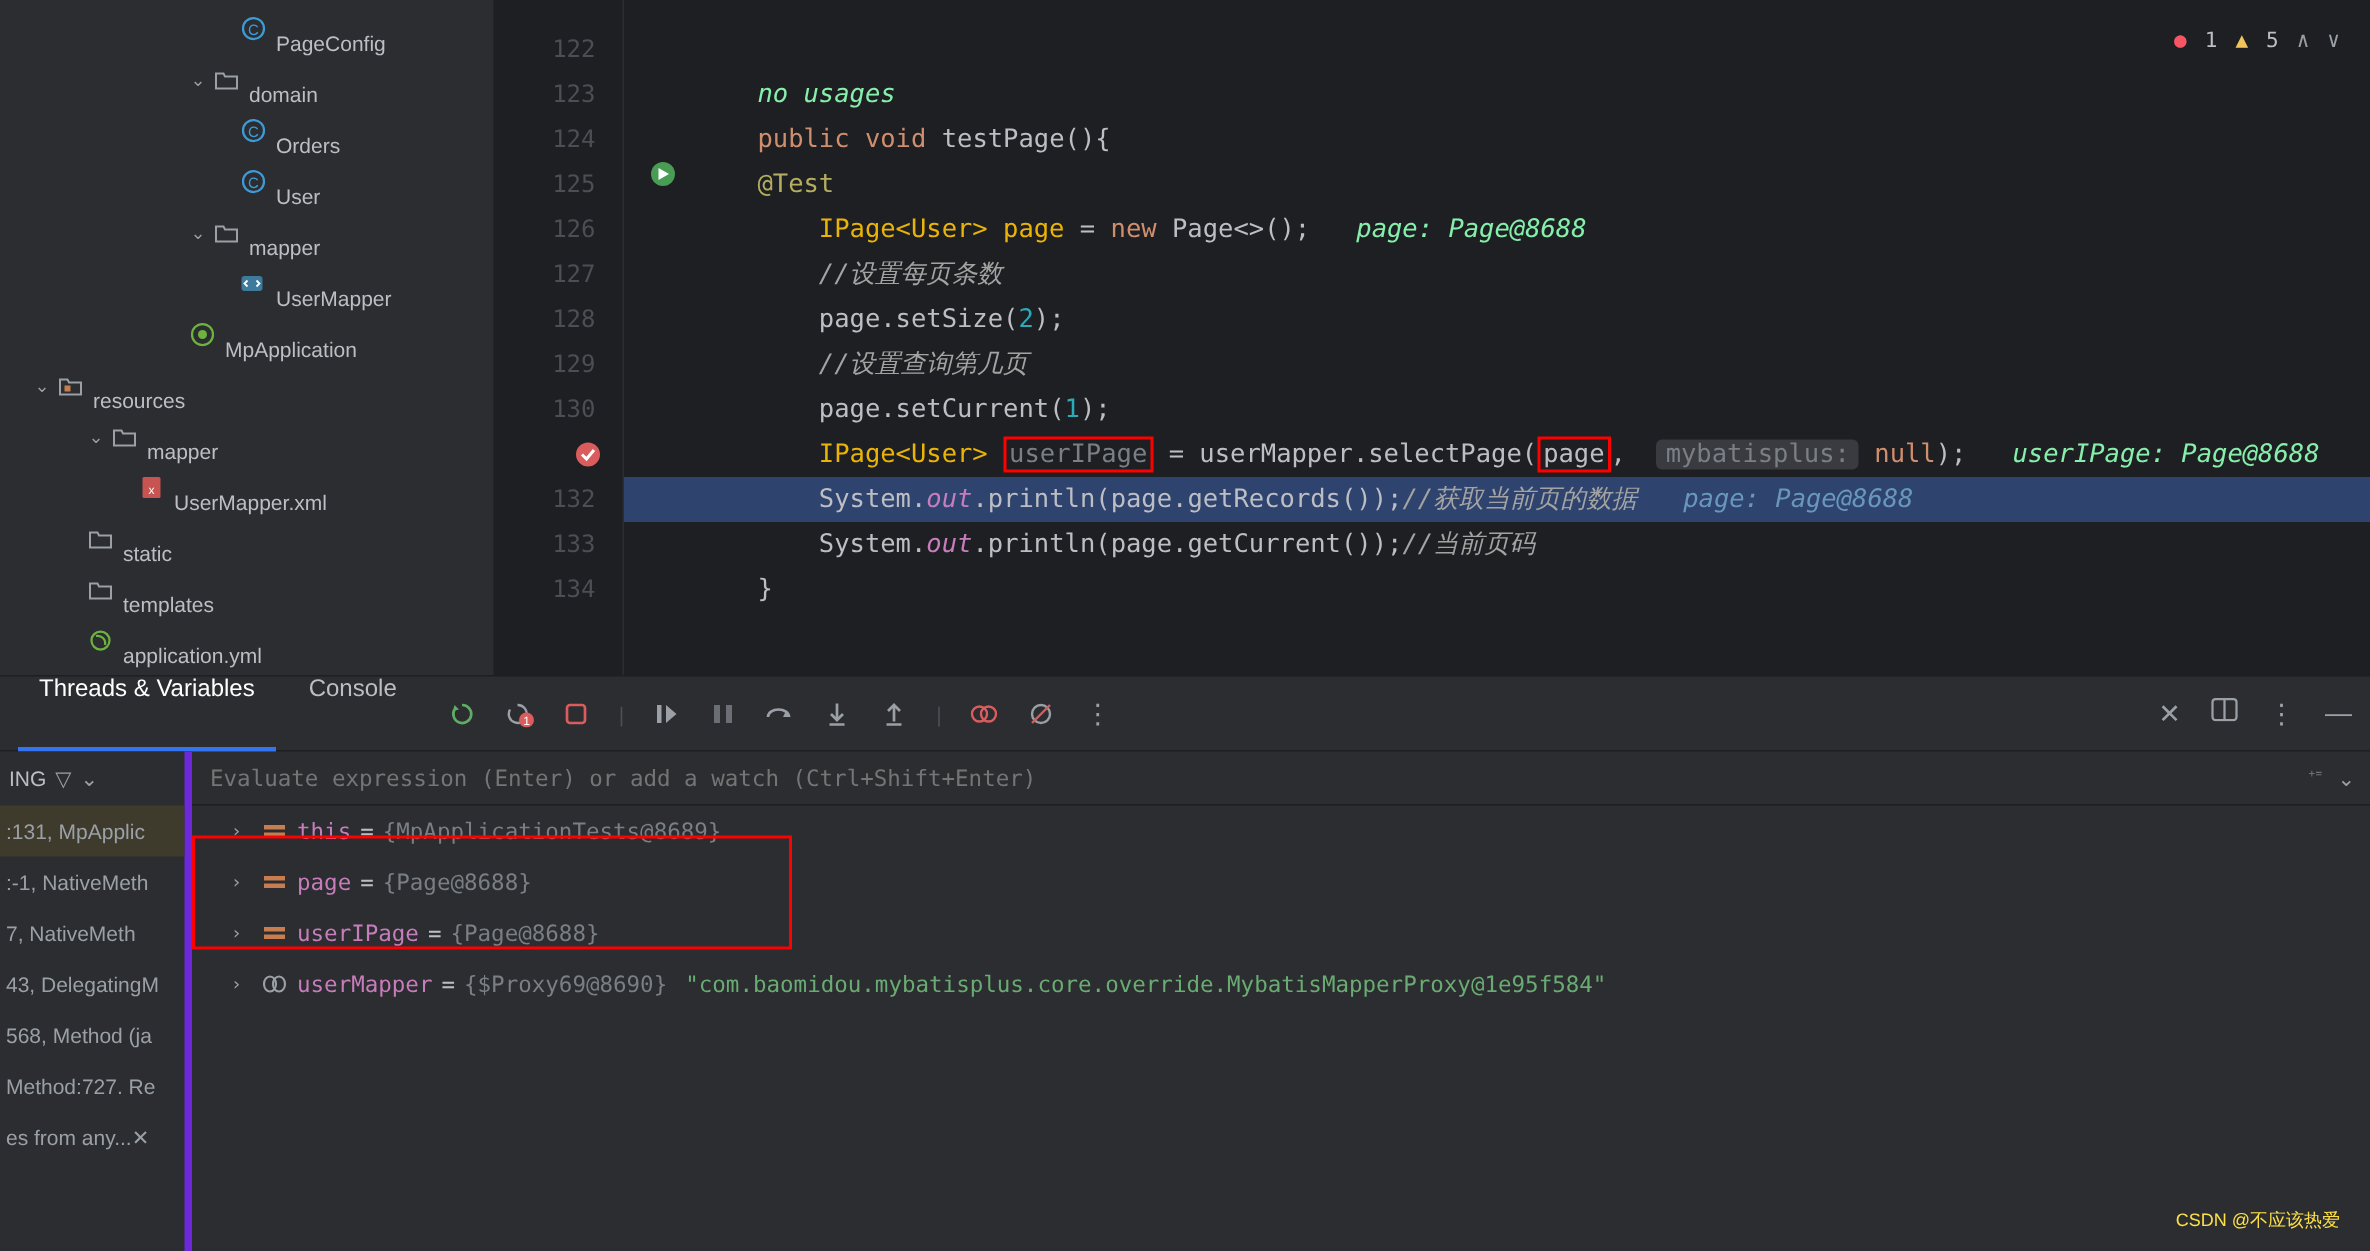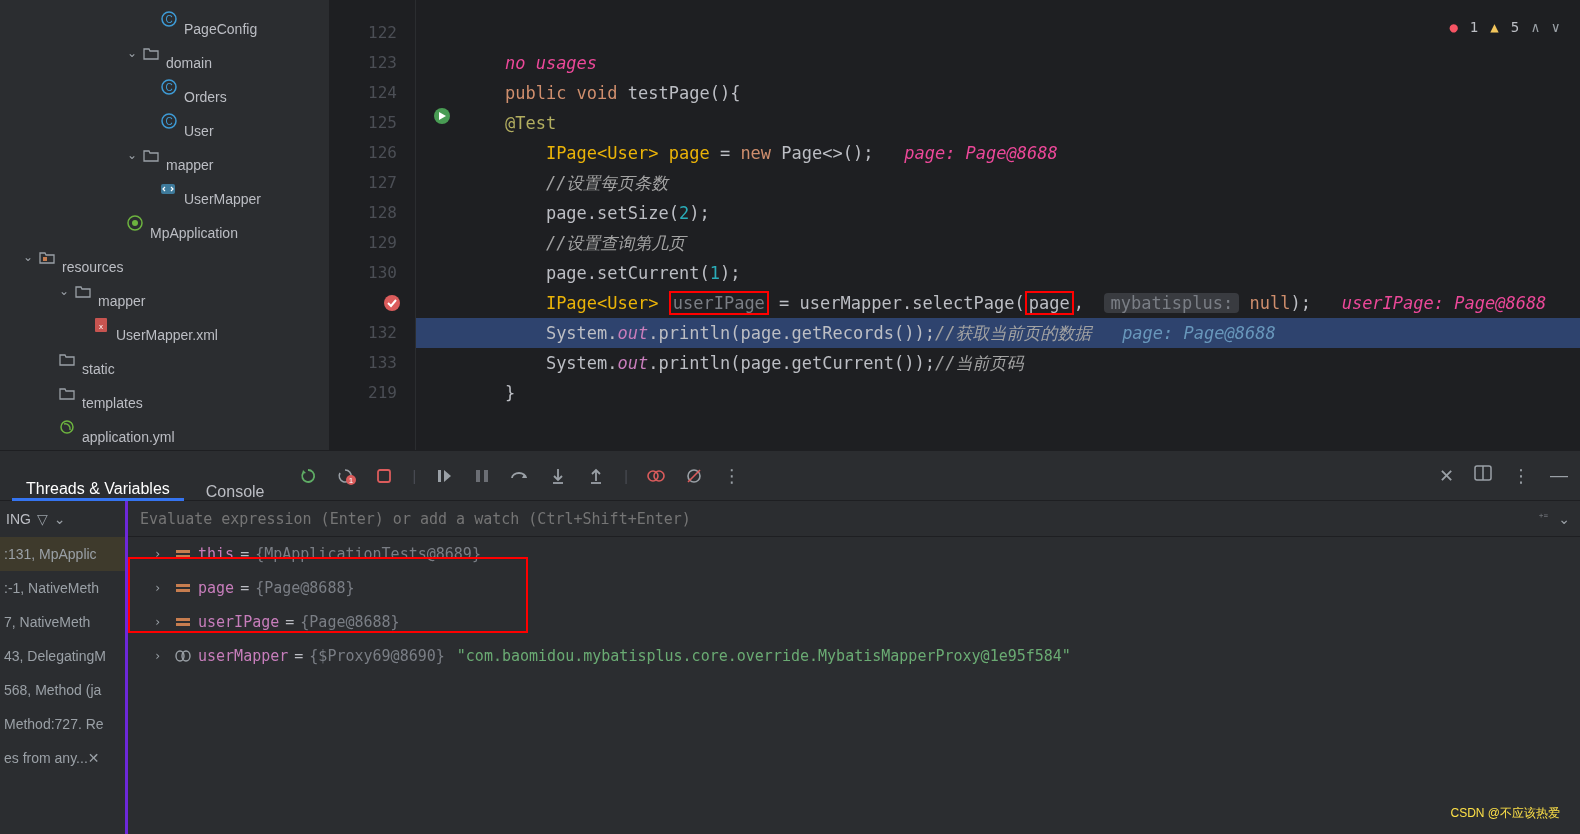--- a/index.html
+++ b/index.html
@@ -23,44 +23,44 @@
 .ind1 { padding-left: 20px; } .ind2 { padding-left: 56px; } .ind3 { padding-left: 90px; } .ind4 { padding-left: 124px; } .ind5 { padding-left: 158px; }
 
 .editor { flex: 1; display: flex; position: relative; background: #1e1f22; margin-left: 16px; }
 .gutter { width: 70px; text-align: right; color: #4b4e55; padding-right: 18px; font-family: "Consolas","Menlo",monospace; font-size: 16px; line-height: 30px; padding-top: 18px; border-right: 1px solid #2b2d30; position: relative;}
 .gutter .gl { height: 30px; }
 .code { flex: 1; font-family: "Consolas","Menlo",monospace; font-size: 17px; line-height: 30px; padding-top: 18px; position: relative; overflow: hidden;}
 .cline { height: 30px; white-space: pre; padding-left: 48px; }
 .kw { color: #cf8e6d; }
 .an { color: #b3ae60; }
 .str-comment { color: #a3a3a3; font-style: italic; }
-.hint { color: #ec4899; font-style: italic; }
+.hint { color: #86efac; font-style: italic; }
 .hint-box { background: #393b40; border-radius: 4px; padding: 0 6px; color:#7a7e85; font-style: normal;}
 .type { color: #eab308; }
 .num { color: #2aacb8; }
 .field { color: #c77dbb; font-style: italic;}
 .ident { color: #bcbec4; }
 .underline { text-decoration: underline; text-decoration-color: #548af7;}
 .cline.sel { background: #2e436e; }
 .redbox { border: 2px solid #ff0000; padding: 0 2px;}
 .status { position: absolute; top: 12px; right: 20px; display: flex; align-items: center; gap: 12px; font-size: 14px; color: #bcbec4; }
 .status .err { color: #f75464; }
 .status .warn { color: #f2c55c; }
 .status .nav { color: #9aa0a6; cursor:pointer; }
 
 .debug { background: #2b2d30; border-top: 1px solid #1e1f22; height: 384px; display: flex; flex-direction: column;}
 .dbg-tabs { display: flex; align-items: center; height: 50px; padding: 0 12px; gap: 8px; border-bottom: 1px solid #1e1f22;}
-.dbg-tab { padding: 0 14px; height: 50px; display: flex; align-items: flex-end; cursor: pointer; color: #bcbec4; font-size: 16px;}
+.dbg-tab { padding: 0 14px; height: 50px; display: flex; align-items: flex-start; cursor: pointer; color: #bcbec4; font-size: 16px;}
 .dbg-tab.active { border-bottom: 3px solid #3574f0; color: #fff;}
 .dbg-actions { display: flex; align-items: center; gap: 18px; margin-left: 12px; color:#9aa0a6;}
 .dbg-actions .ic { width: 20px; height: 20px; display:flex; align-items:center; justify-content:center; cursor:pointer;}
 .dbg-right { margin-left: auto; display: flex; gap: 20px; color:#9aa0a6;}
 .dbg-right .ic { cursor:pointer; }
 .dbg-body { display: flex; flex: 1; }
-.frames { width: 128px; background: #2b2d30; overflow: hidden; border-right: 3px solid #6d28d9;}
+.frames { width: 128px; background: #2b2d30; overflow: hidden; border-right: 5px solid #6d28d9;}
 .frames-head { display: flex; align-items:center; height: 36px; padding: 0 6px; gap: 6px; }
 .frame-row { height: 34px; display:flex; align-items:center; padding-left: 4px; font-size: 14px; color:#9aa0a6; white-space: nowrap; overflow:hidden;}
 .frame-row.sel { background: #3e3a2c; }
 .vars { flex: 1; position: relative; }
 .eval-row { height: 36px; display:flex; align-items:center; padding-left: 12px; border-bottom: 1px solid #1e1f22;}
 .eval-row input { flex:1; background: transparent; border:none; color:#7a7e85; font-family: "Consolas",monospace; font-size:15px; outline:none;}
 .var-row { height: 34px; display:flex; align-items:center; padding-left: 26px; font-family: "Consolas","Menlo",monospace; font-size: 15px; gap: 6px;}
 .var-name { color: #c77dbb; }
 .var-val { color: #7a7e85; }
 .var-str { color: #6aab73; }
@@ -207,21 +207,21 @@
       <div class="gl">129</div>
       <div class="gl">130</div>
       <div class="gl" style="position:relative;">
           <svg width="18" height="18" style="position:absolute;right:-4px;top:6px;">
             <circle cx="9" cy="9" r="8" fill="#db5c5c"></circle>
             <path d="M5 9 l3 3 l5 -6" stroke="#fff" stroke-width="2" fill="none"></path>
           </svg>
         </div>
       <div class="gl">132</div>
       <div class="gl">133</div>
-      <div class="gl">219</div>
+      <div class="gl">134</div>
     </div>
     <div class="code">
       <div class="status">
         <span class="err">●</span>
           <span>1</span>
         <span class="warn">▲</span>
           <span>5</span>
         <span class="nav">∧</span>
         <span class="nav">∨</span>
       </div>

